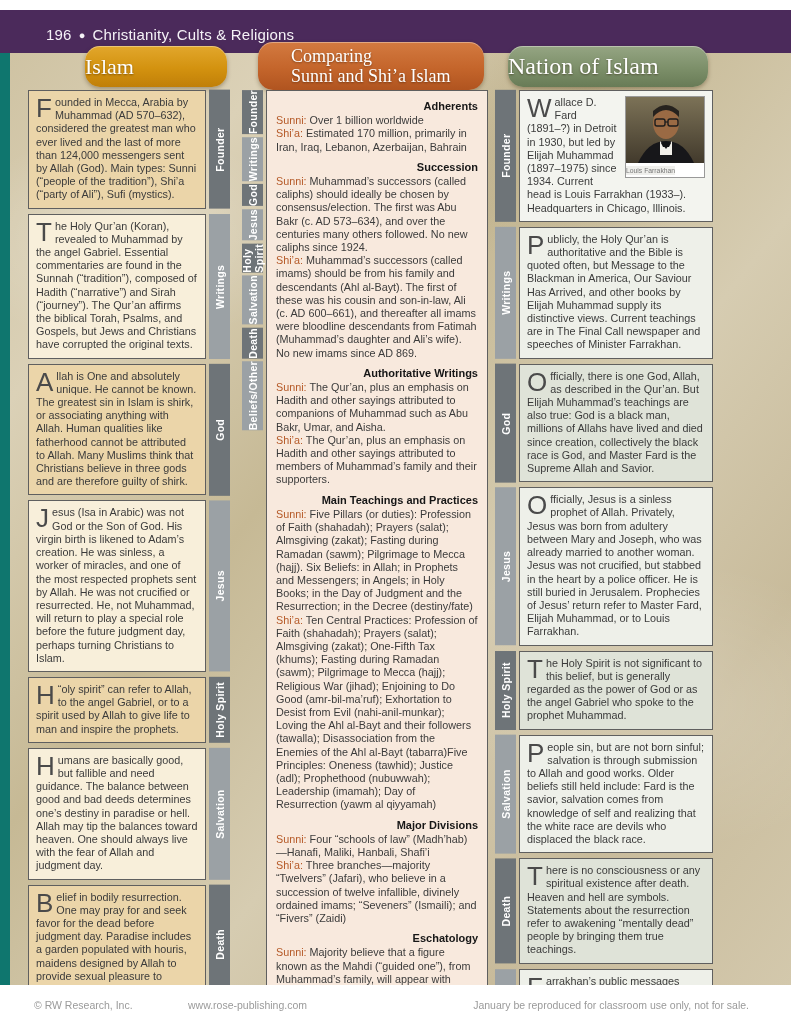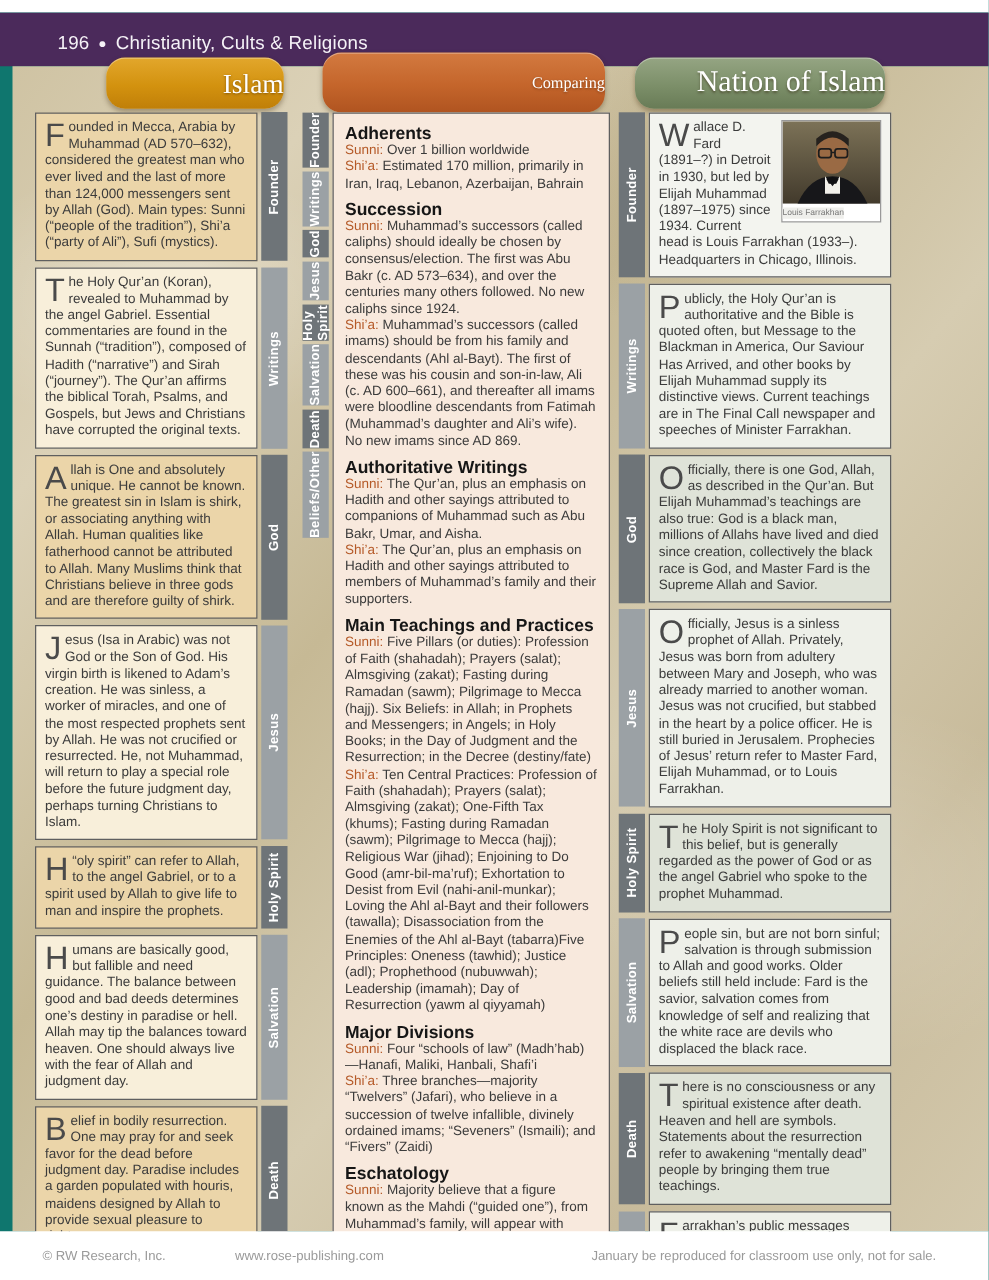--- a/index.html
+++ b/index.html
@@ -14,28 +14,28 @@
 
   
   .marble { position:absolute; top:43px; left:10px; right:0; bottom:49px;
             background:
               radial-gradient(ellipse 300px 180px at 15% 20%, rgba(255,255,255,.28), rgba(255,255,255,0) 60%),
               radial-gradient(ellipse 260px 200px at 70% 10%, rgba(120,100,60,.12), rgba(0,0,0,0) 60%),
               radial-gradient(ellipse 340px 240px at 85% 70%, rgba(255,255,255,.2), rgba(255,255,255,0) 60%),
               linear-gradient(128deg, #cfc3a3 0%, #dbd1b7 18%, #c6b995 40%, #d6ccb1 60%, #c8bb9b 80%, #d3c8ac 100%); }
 
   
-  .hbtn { position:absolute; border-radius:15px; color:#fff; text-align:right;
+  .hbtn { position:absolute; border-radius:15px; color:#fff; text-align:left;
           font-family:"Liberation Serif", serif; text-shadow:0 1px 2px rgba(40,20,0,.45);
           box-shadow:0 2px 4px rgba(60,40,10,.35), inset 0 1px 0 rgba(255,255,255,.35);
           display:flex; flex-direction:column; justify-content:center; }
   .hbtn-islam     { left:85px;  top:36px; width:142px; height:41px; font-size:22px;
                     background:linear-gradient(180deg,#e2a72c 0%,#d3920f 55%,#c07f08 100%); }
-  .hbtn-comparing { left:258px; top:32px; width:226px; height:48px; font-size:13px; line-height:1.12;
-                    background:linear-gradient(180deg,#d37a40 0%,#c4652b 55%,#b05420 100%); }
+  .hbtn-comparing { left:258px; top:32px; width:226px; height:48px; font-size:18px; line-height:1.12;
+                    background:linear-gradient(180deg,#d37a40 0%,#c4652b 55%,#b05420 100%);padding-left:33px; }
   .hbtn-nation    { left:508px; top:36px; width:200px; height:41px; font-size:24px;
                     background:linear-gradient(180deg,#95a583 0%,#7c8f69 55%,#687b56 100%); }
 
   
   .col { position:absolute; top:80px; display:flex; flex-direction:column; gap:5px; }
   .col-islam  { left:28px;  width:202px; }
   .col-comp   { left:242px; width:246px; }
   .col-nation { left:495px; width:218px; }
 
   .row { display:flex; gap:3px; align-items:stretch; }
@@ -56,21 +56,21 @@
   .dc { float:left; font-size:26px; line-height:22px; padding:1px 3px 0 0; color:#4a4a4a; }
   .lead { font-size:10.8px; }
 
   
   .comp-wrap { display:flex; gap:3px; align-items:flex-start; }
   .comp-tabs { display:flex; flex-direction:column; gap:3px; width:21px; flex:0 0 21px; }
   .comp-tabs .tab { width:21px; }
   .comp-box { flex:1; border:1px solid #5f5f5f; background:#f8e9dd; padding:6px 9px 8px 9px;
               min-height:849px; font-size:10.8px; line-height:13.2px; color:#3b3b3b; }
   .sec { margin-bottom:7px; }
-  .sec h4 { font-size:14px; color:#161616; margin:3px 0 1px 0; }
+  .sec h4 { font-size:11px; color:#161616; margin:3px 0 1px 0;text-align:right; }
   .sec p { margin:0; }
   .pfx { color:#b55a28; }
 
   
   .photo { float:right; width:80px; margin:0 0 3px 5px; border:1px solid #999; background:#fff; }
   .photo svg { display:block; }
   .photo .cap { font-size:6.8px; color:#777; text-align:center; padding:1px 0; background:#efefec; }
 
   
   .footer { position:absolute; left:0; right:0; bottom:0; height:49px; background:#fff;
@@ -91,20 +91,21 @@
     <span>Christianity, Cults &amp; Religions</span>
   </div>
 
   <div class="marble"></div>
 
   <div class="hbtn hbtn-islam">
     <span>Islam</span>
   </div>
   <div class="hbtn hbtn-comparing">
     <span>Comparing</span>
+    <span>Sunni and Shi’a Islam</span>
   </div>
   <div class="hbtn hbtn-nation">
     <span>Nation of Islam</span>
   </div>
 
   <div class="col col-islam">
     <div class="row">
       <div class="cell tan-d"><span class="dc">F</span><span>ounded in Mecca, Arabia by Muhammad (AD 570–632), considered the greatest man who ever lived and the last of more than 124,000 messengers sent by Allah (God). Main types: Sunni (“people of the tradition”), Shi’a (“party of Ali”), Sufi (mystics).</span></div>
       <div class="tab dark">Founder</div>
     </div>

